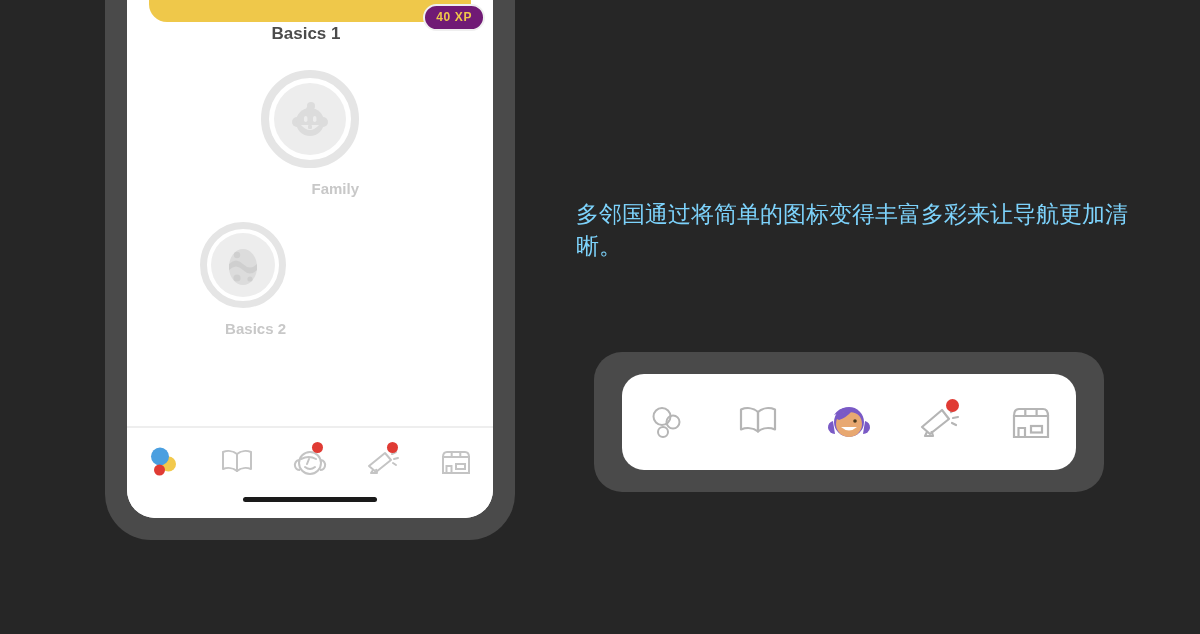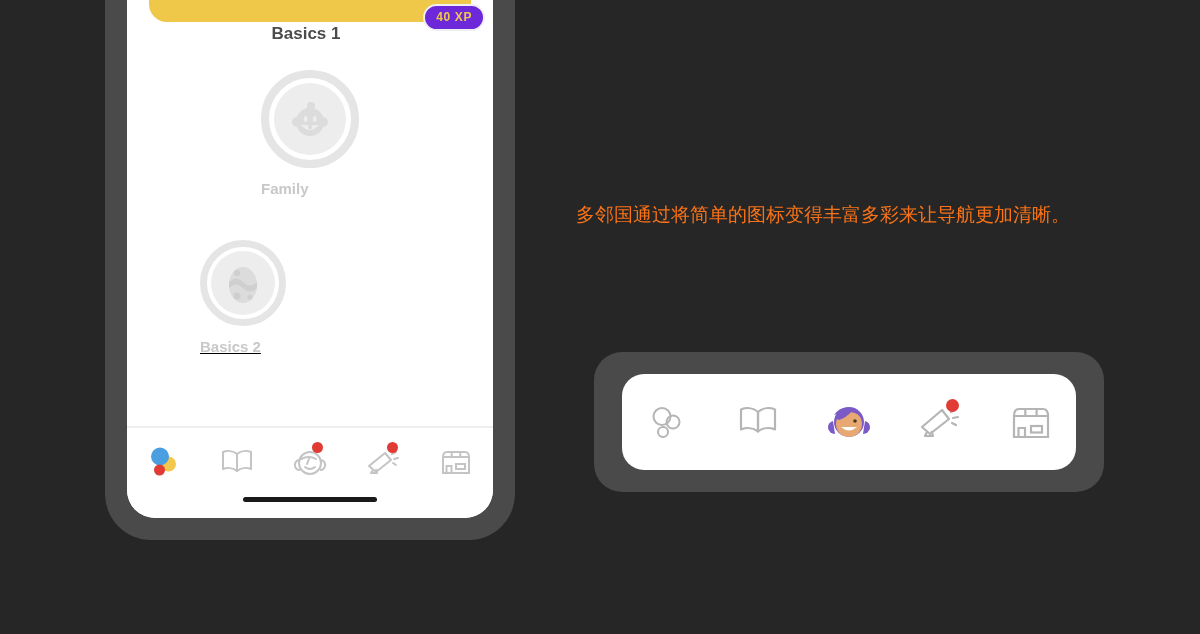--- a/index.html
+++ b/index.html
@@ -48,21 +48,21 @@
     height: 104px;
     background: #EFC84A;
     border-radius: 18px;
     z-index: 3;
   }
 
   #xp-badge {
     position: absolute;
     right: 8px;
     top: 42px;
-    background: #6d28d9;
+    background: #701a75;
     border: 2px solid #EFEFEF;
     border-radius: 14px;
     padding: 4px 11px 5px;
     color: #EFC84A;
     font-size: 12px;
     font-weight: bold;
     letter-spacing: .6px;
     z-index: 4;
   }
 
@@ -73,21 +73,21 @@
     text-align: center;
     color: #4B4B4B;
     font-size: 17px;
     font-weight: bold;
     z-index: 4;
   }
 
   
   .skill-node {
     position: absolute;
-    text-align: left;
+    text-align: right;
   }
   .skill-circle {
     width: 98px;
     height: 98px;
     border-radius: 50%;
     border: 8px solid #E5E5E5;
     background: #FFFFFF;
     display: flex;
     align-items: center;
     justify-content: center;
@@ -103,21 +103,21 @@
     justify-content: center;
   }
   .skill-label {
     margin-top: 12px;
     color: #C8C8C8;
     font-size: 15px;
     font-weight: bold;
   }
 
   #skill-family   { left: 50%; margin-left: -49px; top: 108px; }
-  #skill-basics2  { left: 73px;  top: 278px; text-decoration: underline; }
+  #skill-basics2  { left: 73px;  top: 260px; }
   #skill-greetings{ left: 191px; top: 266px; }
   #skill-basics2 .skill-circle, #skill-greetings .skill-circle { width: 86px; height: 86px; border-width: 7px; }
   #skill-basics2 .skill-inner, #skill-greetings .skill-inner { width: 64px; height: 64px; }
 
   
   #phone-navbar {
     position: absolute;
     left: 0; right: 0;
     bottom: 0;
     height: 92px;
@@ -147,22 +147,22 @@
     background: #1A1A1A;
     z-index: 6;
   }
 
   
   #caption {
     position: absolute;
     left: 576px;
     top: 198px;
     width: 556px;
-    color: #f97316;
-    font-size: 19px;
+    color: #7dd3fc;
+    font-size: 23px;
     line-height: 32px;
     font-family: "DejaVu Sans", "Liberation Sans", sans-serif;
   }
 
   
   #navbar-showcase {
     position: absolute;
     left: 594px;
     top: 352px;
     width: 510px;

